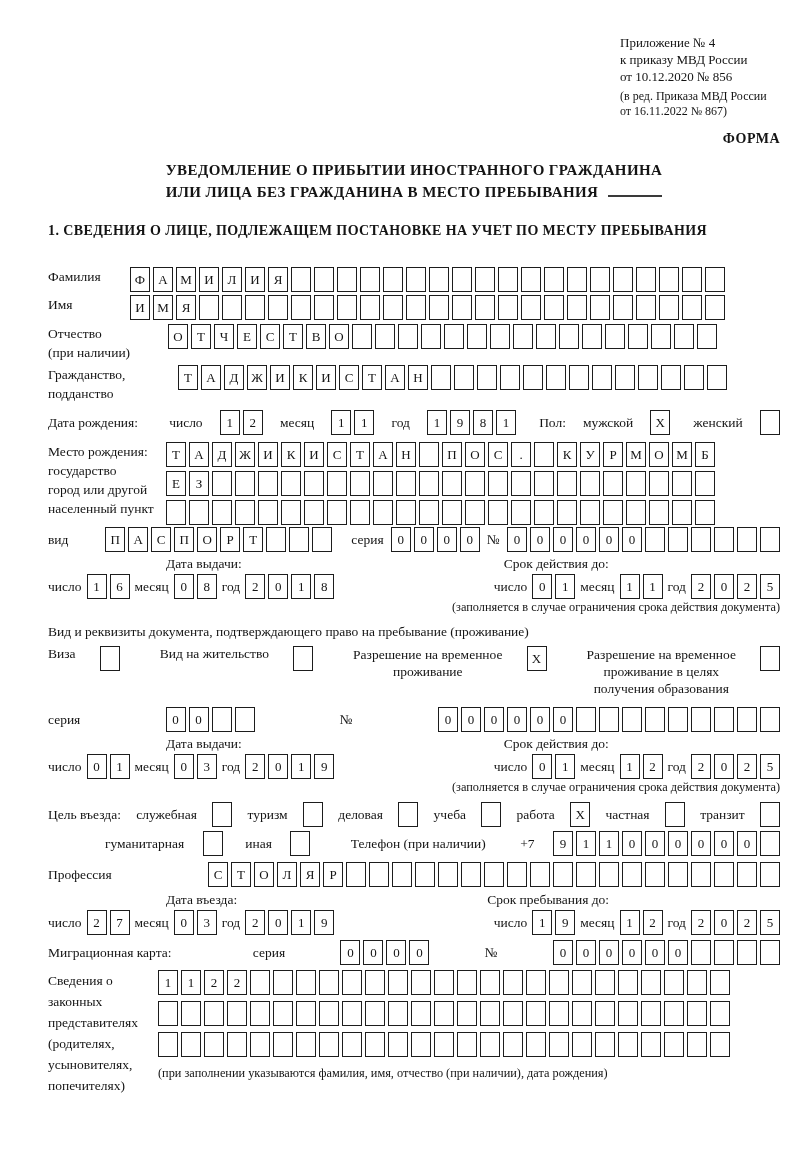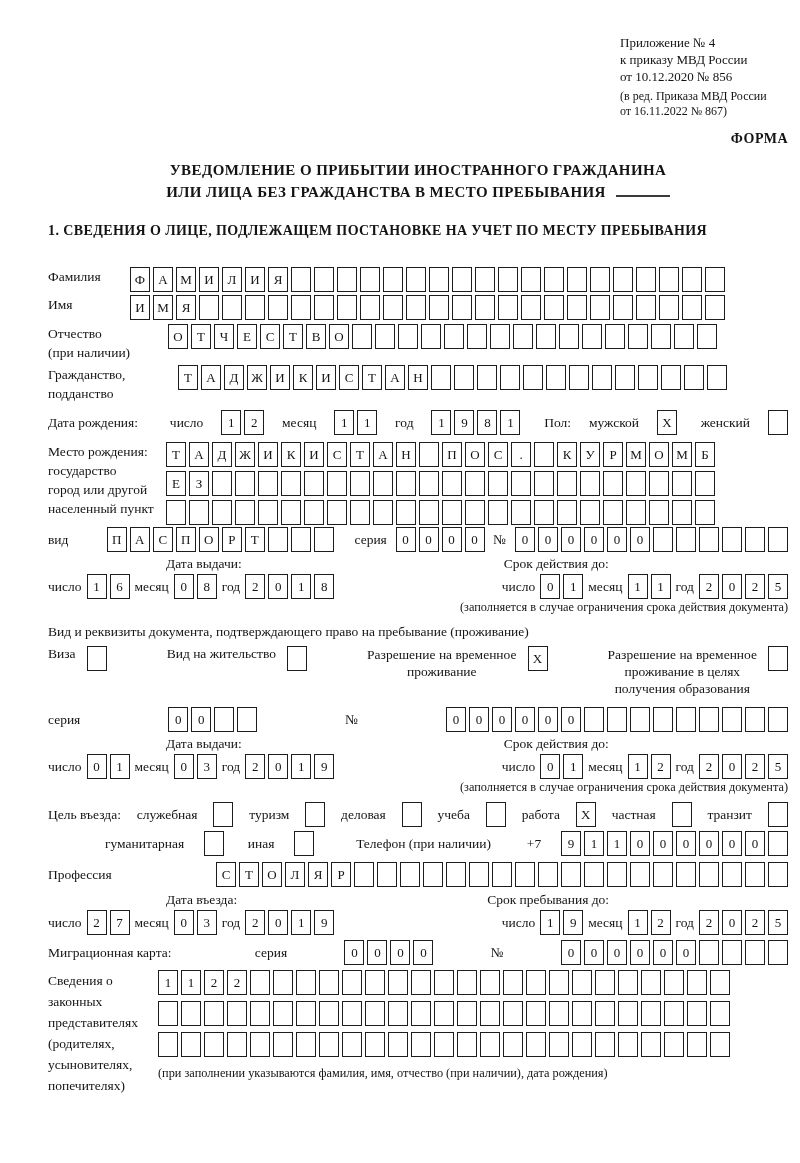--- a/index.html
+++ b/index.html
@@ -1,18 +1,18 @@
 <!DOCTYPE html>
 <html><head>
 <meta charset="utf-8">
 <style>
   html,body { margin:0; padding:0; background:#e8e8e8; }
   .page {
     width:800px; height:1163px; margin:0 auto; background:#ffffff;
-    box-sizing:border-box; padding:34px 12px 10px 48px;
+    box-sizing:border-box; padding:34px 20px 10px 48px;
     font-family:"Liberation Serif","DejaVu Serif",serif;
     font-size:13.5px; color:#141414; overflow:hidden; position:relative;
   }
   .annex { margin-left:572px; line-height:17px; font-size:13px; }
   .annex-sub { margin-top:4px; font-size:12px; line-height:15px; }
   .forma { text-align:right; font-weight:bold; font-size:14px; margin-top:12px; letter-spacing:.5px; }
   .title { text-align:center; font-weight:bold; font-size:15px; margin-top:12px; line-height:22px; letter-spacing:.4px; }
   .blank-line { display:inline-block; width:54px; border-bottom:2px solid #3a3a3a; height:.75em; margin-left:10px; }
   .section-title { font-weight:bold; font-size:14px; letter-spacing:.4px; margin-top:20px; }
   .frow { display:flex; align-items:flex-start; }
@@ -24,21 +24,21 @@
   .cell {
     box-sizing:border-box; flex:none; width:20px; height:25px;
     border:1.6px solid #1d1d1d; display:inline-flex; align-items:center; justify-content:center;
     font-size:13px; background:#fff;
   }
   .colcells { display:flex; flex-direction:column; gap:4px; }
   .center-bold { text-align:center; font-weight:bold; margin-top:2px; }
   .dg { display:inline-flex; align-items:center; gap:5px; flex:none; }
   .hdr-note { font-size:12.3px; text-align:right; margin-top:1px; }
   .note-center { font-size:12.3px; margin-top:3px; width:100%; }
-  .cbitem { display:inline-flex; gap:11px; align-items:flex-start; }
+  .cbitem { display:inline-flex; gap:24px; align-items:flex-start; }
   .cblines { display:inline-block; text-align:center; line-height:17px; }
   .mt2{margin-top:2px}.mt3{margin-top:3px}.mt4{margin-top:4px}.mt5{margin-top:5px}
   .mt6{margin-top:6px}.mt7{margin-top:7px}.mt9{margin-top:9px}.mt10{margin-top:10px}
   .mt28{margin-top:28px}
 </style>
 </head>
 <body>
 
 <div class="page">
 
@@ -49,21 +49,21 @@
     <div class="annex-sub">
       <div>(в ред. Приказа МВД России</div>
       <div>от 16.11.2022 № 867)</div>
     </div>
   </div>
 
   <div class="forma">ФОРМА</div>
 
   <div class="title">
     <div>УВЕДОМЛЕНИЕ О ПРИБЫТИИ ИНОСТРАННОГО ГРАЖДАНИНА</div>
-    <div><span>ИЛИ ЛИЦА БЕЗ ГРАЖДАНСТВА В МЕСТО ПРЕБЫВАНИЯ</span><span class="blank-line"></span></div>
+    <div><span>ИЛИ ЛИЦА БЕЗ ГРАЖДАНИНА В МЕСТО ПРЕБЫВАНИЯ</span><span class="blank-line"></span></div>
   </div>
 
   <div class="section-title">1. СВЕДЕНИЯ О ЛИЦЕ, ПОДЛЕЖАЩЕМ ПОСТАНОВКЕ НА УЧЕТ ПО МЕСТУ ПРЕБЫВАНИЯ</div>
 
   <div class="frow mt28">
     <span class="flabel" style="width:82px">Фамилия</span>
     <span class="cells">
         <span class="cell">Ф</span>
         <span class="cell">А</span>
         <span class="cell">М</span>

